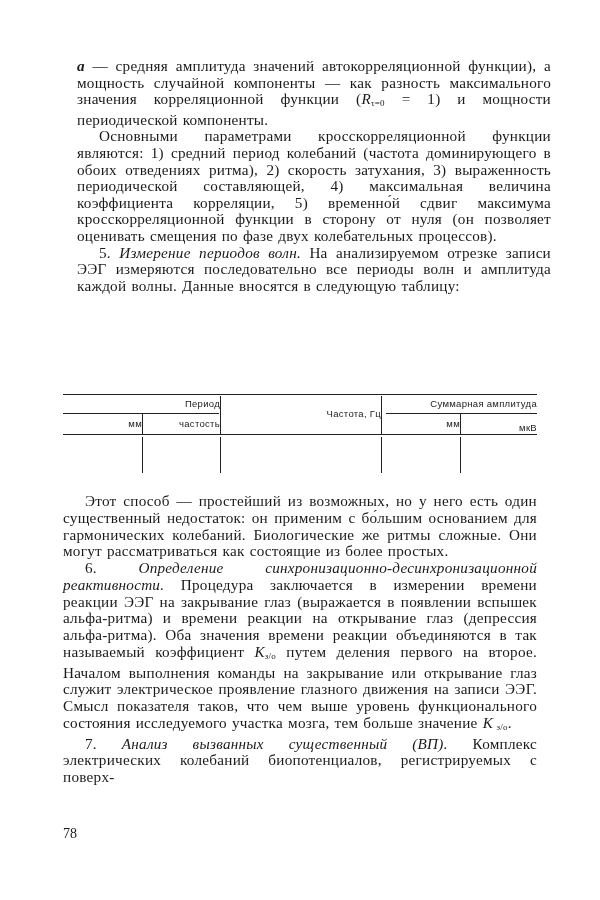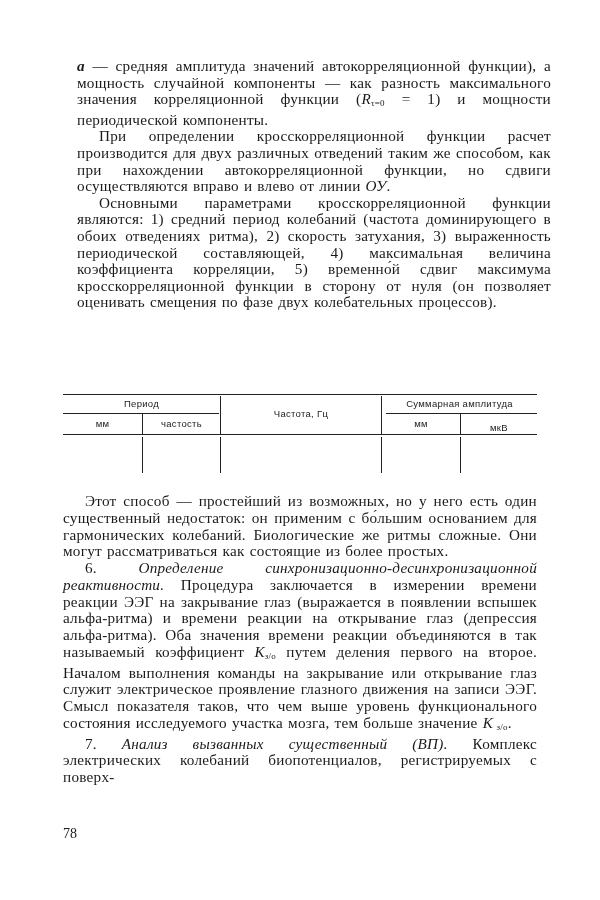--- a/index.html
+++ b/index.html
@@ -8,34 +8,34 @@
       font-family: "Liberation Serif", "DejaVu Serif", serif; font-size: 15.2px; line-height: 16.6px;
       text-align: justify; letter-spacing: 0.25px; word-spacing: 1px; margin-left: 14px; }
     .page p { margin: 0; }
     .indent { text-indent: 22px; }
     .it { font-style: italic; }
     .sub { font-size: 9px; vertical-align: -2px; }
     .tbl-wrap { position: absolute; left: 63px; top: 394px; width: 474px; height: 80px; }
     .hline { position: absolute; left: 0; height: 0; border-top: 1.5px solid #222; }
     .thin { border-top-width: 1px; }
     .vline { position: absolute; width: 0; border-left: 1px solid #222; }
-    .th { position: absolute; font-family: "Liberation Sans", "DejaVu Sans", sans-serif; font-size: 9.5px; text-align: center; color: #222; letter-spacing: 0.3px; }
+    .th { position: absolute; font-family: "Liberation Sans", "DejaVu Sans", sans-serif; font-size: 9.5px; text-align: right; color: #222; letter-spacing: 0.3px; }
     .after { position: absolute; left: 63px; top: 493px; width: 474px;
       font-family: "Liberation Serif", "DejaVu Serif", serif; font-size: 15.2px; line-height: 16.75px;
       text-align: justify; letter-spacing: 0.25px; word-spacing: 1px; }
     .after p { margin: 0; }
     .pagenum { position: absolute; left: 63px; top: 826px; font-family: "Liberation Serif", serif; font-size: 14px; }
   </style>
 </head>
 <body>
 
 <div class="page" id="before">
     <p><span class="it" style="font-weight: bold;">a</span><span> — средняя амплитуда значений автокорреляционной функции), а мощность случайной компоненты — как разность максимального значения корреляционной функции (</span><span class="it">R</span><span class="sub">τ=0</span><span> = 1) и мощности периодической компоненты.</span></p>
-    <p class="indent"><span>При определении кросскорреляционной функции расчет производится для двух различных отведений таким же способом, как при нахождении автокорреляционной функции, но сдвиги осуществляются вправо и влево от линии </span><span class="it">ОУ</span><span>.</span></p>
     <p class="indent"><span>Основными параметрами кросскорреляционной функции являются: 1) средний период колебаний (частота доминирующего в обоих отведениях ритма), 2) скорость затухания, 3) выраженность периодической составляющей, 4) максимальная величина коэффициента корреляции, 5) временно́й сдвиг максимума кросскорреляционной функции в сторону от нуля (он позволяет оценивать смещения по фазе двух колебательных процессов).</span></p>
+    <p class="indent"><span>5. </span><span class="it">Измерение периодов волн.</span><span> На анализируемом отрезке записи ЭЭГ измеряются последовательно все периоды волн и амплитуда каждой волны. Данные вносятся в следующую таблицу:</span></p>
   </div>
 
 <div class="tbl-wrap">
   <div class="hline" style="top:0;width:474px;"></div>
   <div class="hline thin" style="top:19px;left:0;width:156px;"></div>
   <div class="hline thin" style="top:19px;left:323px;width:151px;"></div>
   <div class="hline" style="top:40px;width:474px;"></div>
 
   <div class="vline" style="left:79px;top:20px;height:20px;"></div>
   <div class="vline" style="left:79px;top:43px;height:36px;"></div>

